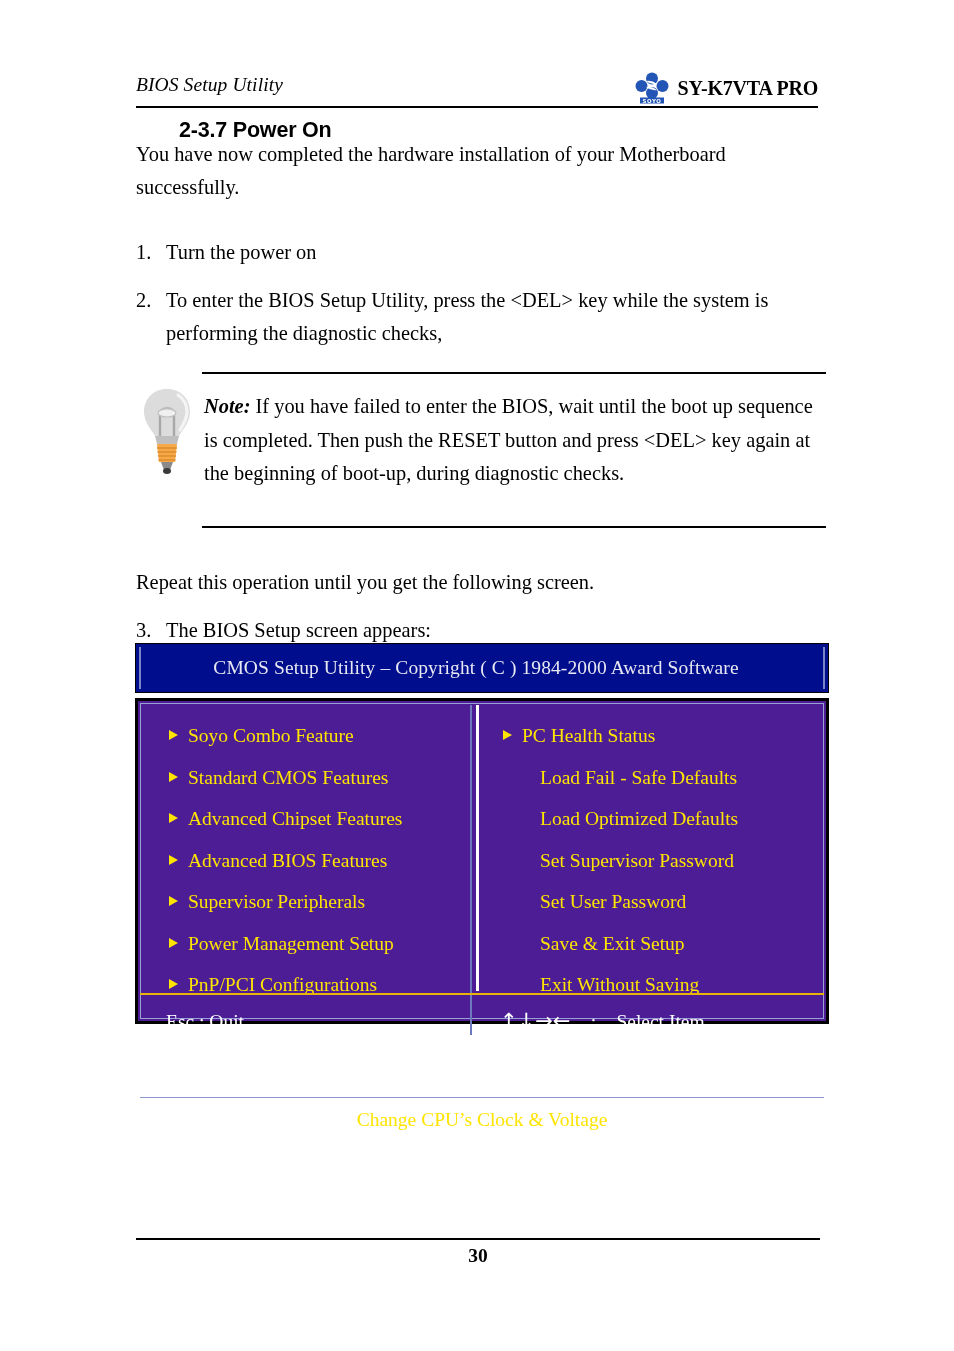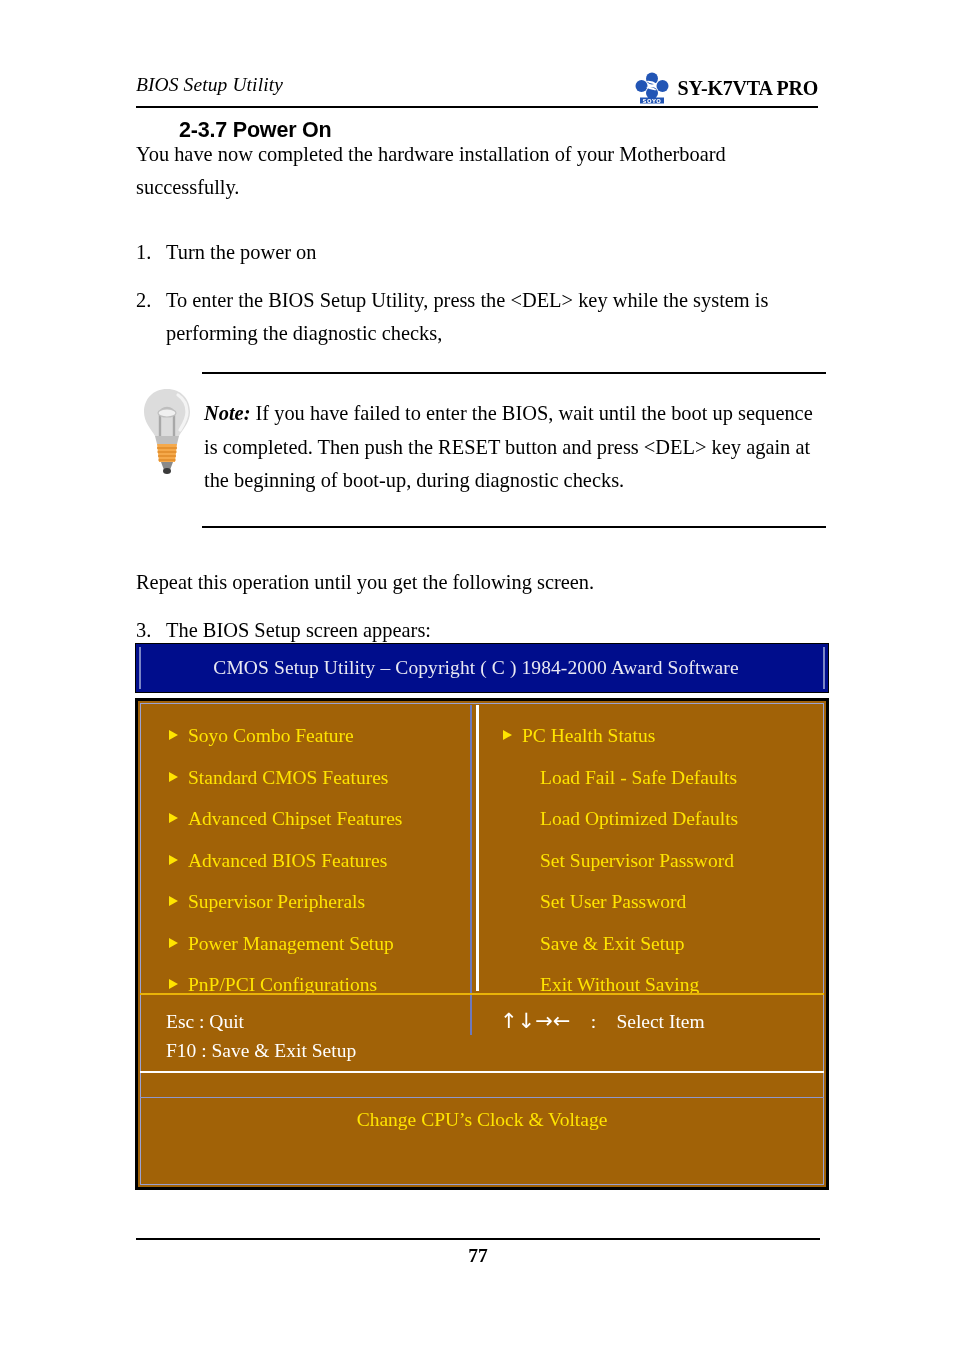--- a/index.html
+++ b/index.html
@@ -119,21 +119,20 @@
   }
   .note-rule-top { top: 0px; }
   .note-rule-bottom { top: 154px; }
   .note-text {
     position: absolute;
     left: 68px;
     top: 18px;
     width: 620px;
     font-size: 20.4px;
     line-height: 33.5px;
-    margin-top: 7px;
   }
   .note-label {
     font-weight: bold;
     font-style: italic;
   }
   .bulb-icon {
     position: absolute;
     left: 2px;
     top: 14px;
     width: 58px;
@@ -183,22 +182,22 @@
     font-size: 19.5px;
     letter-spacing: 0.1px;
     transform: translateX(-6px);
   }
 
   .bios-panel {
     position: absolute;
     left: 0;
     top: 55px;
     width: 694px;
-    height: 492px;
-    background: #a16207;
+    height: 326px;
+    background: #4c1d95;
     border: 3px solid #000000;
     box-sizing: border-box;
     padding-left: 20px;
   }
   .panel-inner {
     position: absolute;
     left: 2px;
     top: 2px;
     right: 2px;
     bottom: 2px;
@@ -491,13 +490,13 @@
 
     <div class="spacer-band"></div>
 
     <div class="desc-band">
       <div class="desc-text">Change CPU’s Clock &amp; Voltage</div>
     </div>
   </div>
 </div>
 
 <div class="footer-rule"></div>
-<div class="footer-pageno">77</div>
+<div class="footer-pageno">30</div>
 
 </body></html>

